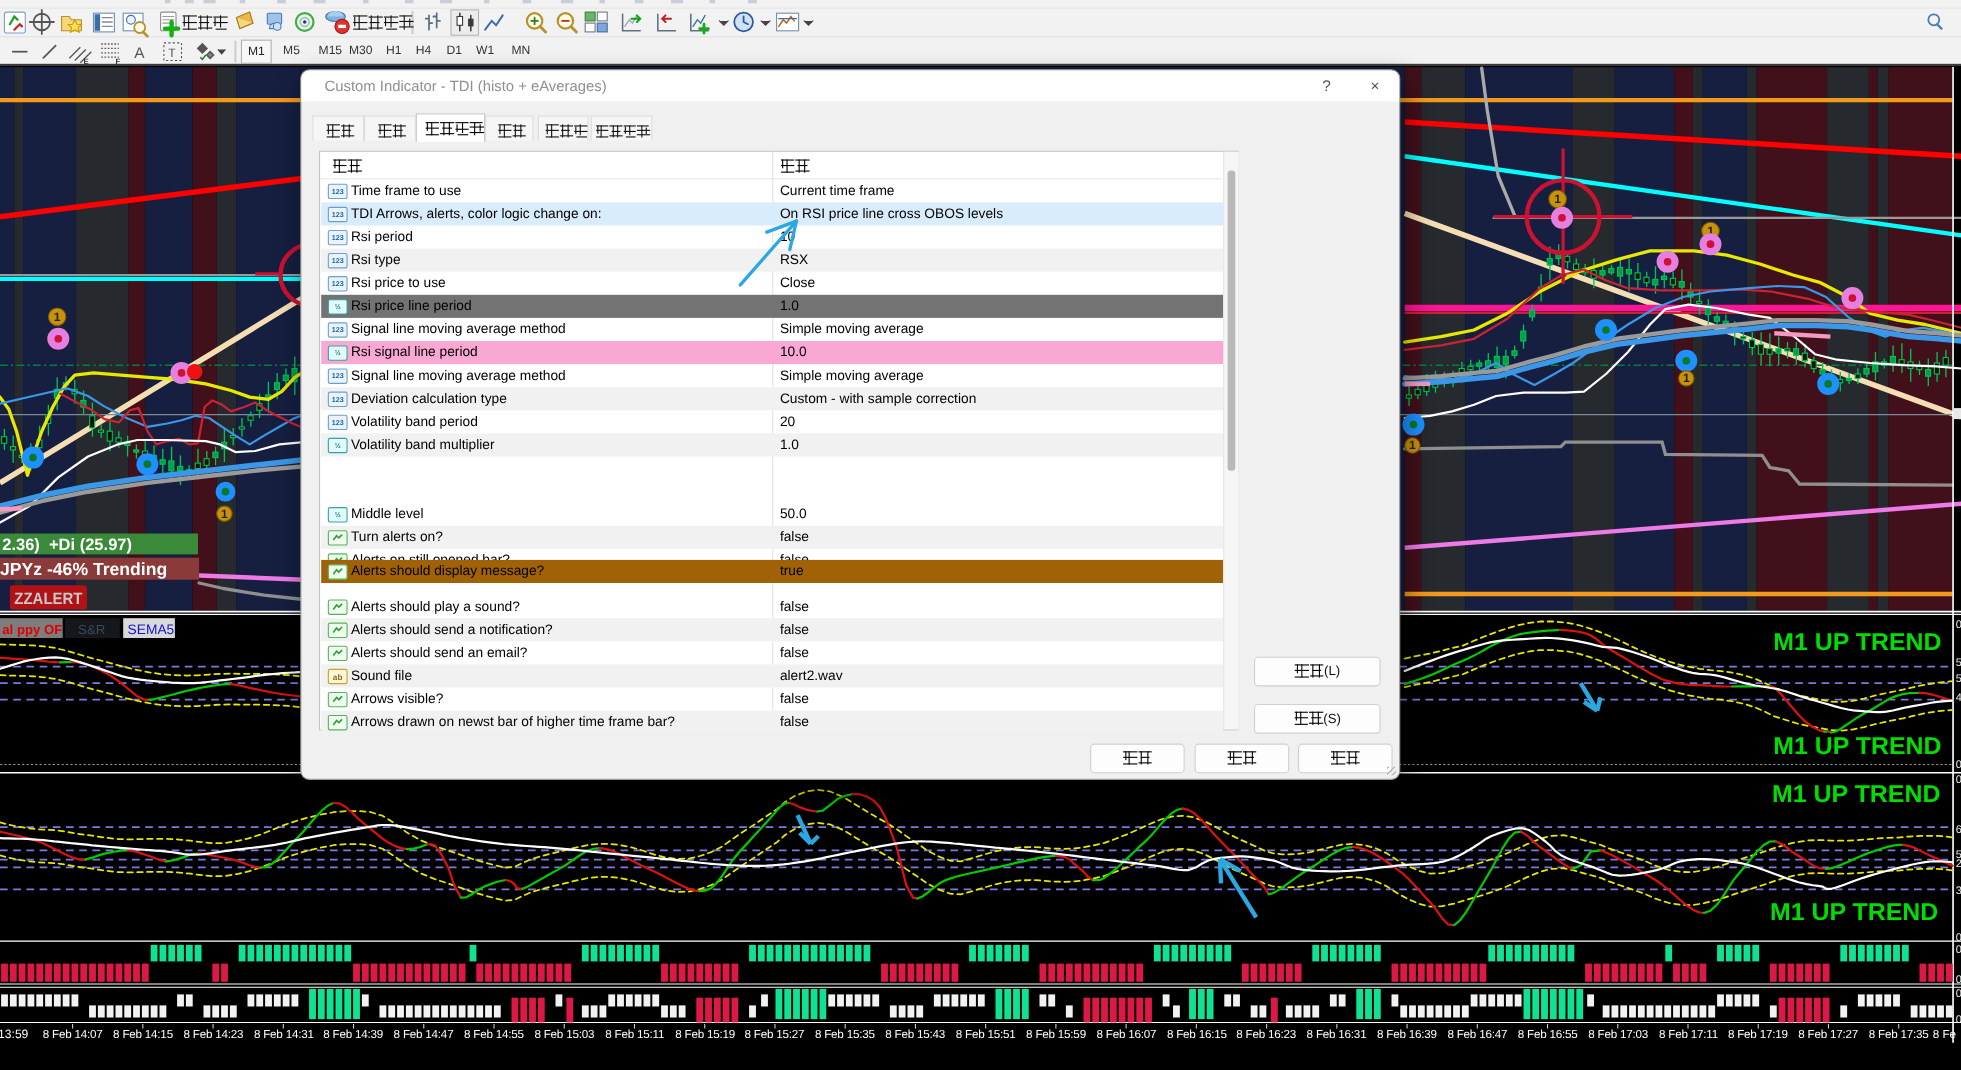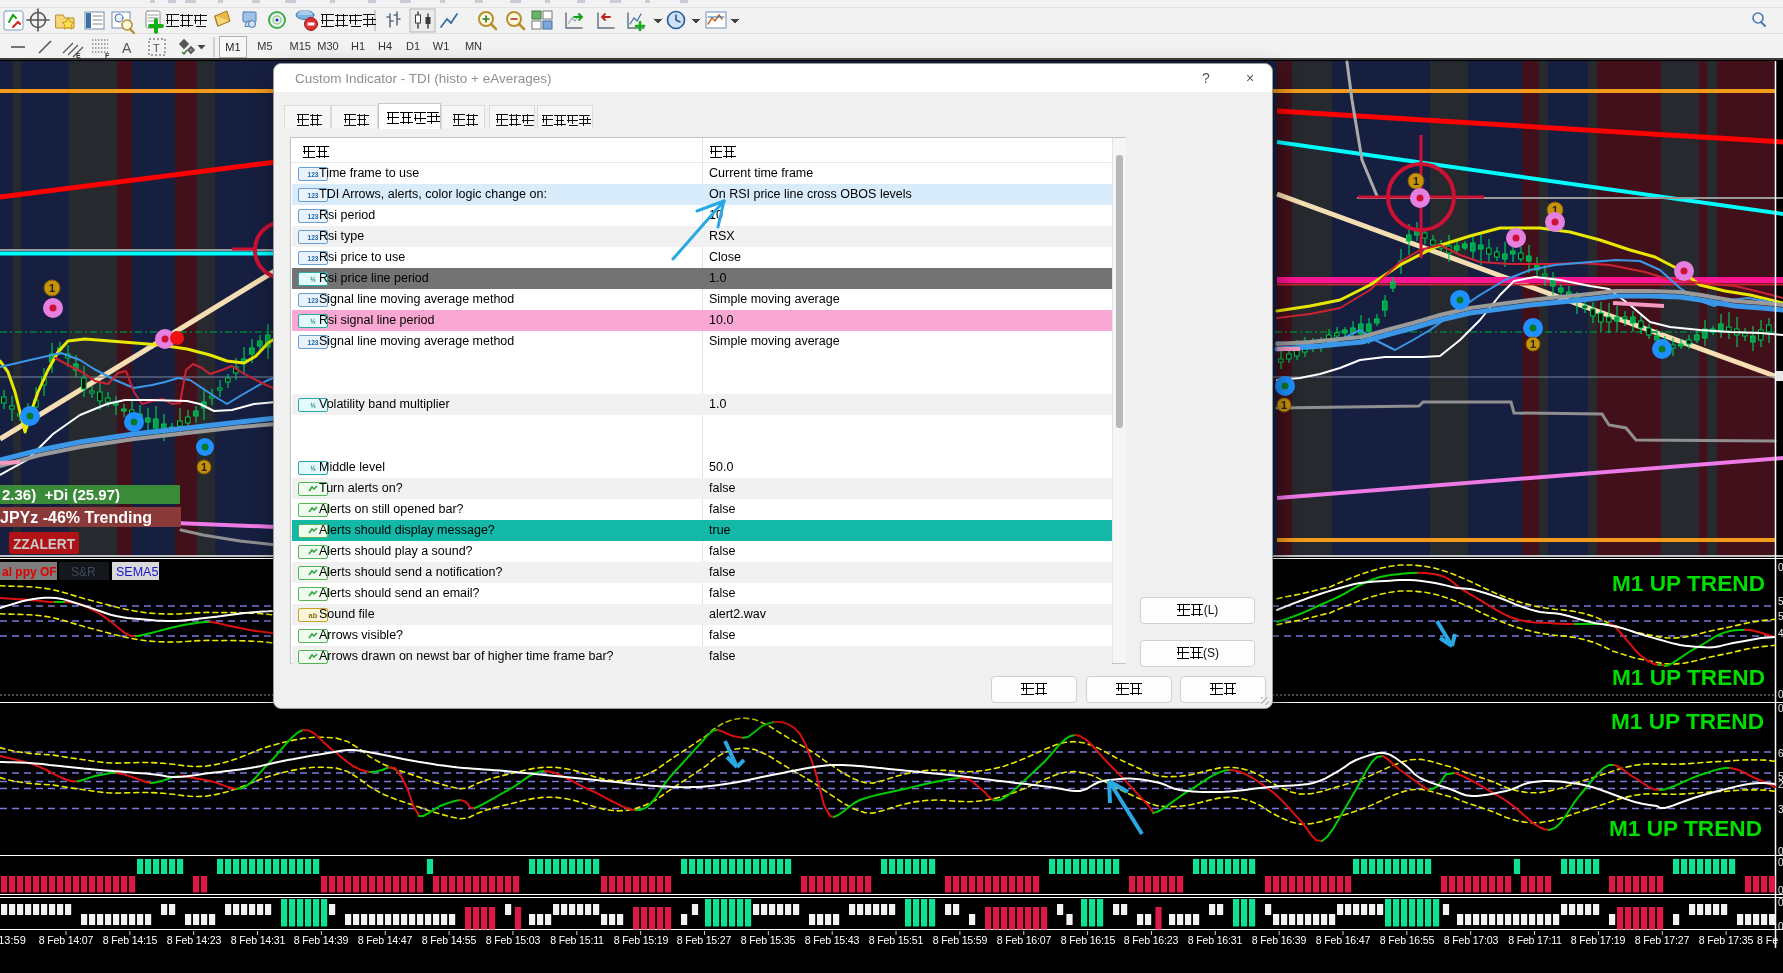--- a/index.html
+++ b/index.html
@@ -12,21 +12,21 @@
 i.k2{background-size:100% 1.3px,100% 1.3px,80% 1.3px,1.3px 85%,1.3px 60%;background-position:0 5%,0 55%,100% 100%,55% 15%,10% 40%}
 i.k3{background-size:90% 1.3px,100% 1.3px,100% 1.3px,1.3px 100%,1.3px 55%;background-position:0 0,0 40%,0 88%,38% 0,80% 45%}
 .tb{position:absolute;left:0;width:1783px;background:#f2f2f2}
 #dlg{position:absolute;left:273px;top:63px;width:1000px;height:646px;background:#f0f0f0;border:1px solid #9a9a9a;border-radius:8px;box-shadow:4px 10px 26px rgba(0,0,0,.45)}
 #dlgtitle{position:absolute;left:0;top:0;width:998px;height:29px;background:#fff;border-radius:8px 8px 0 0;border-bottom:1px solid #f0f0f0}
 .tab{position:absolute;top:41px;height:23px;background:#f6f6f6;border:1px solid #dcdcdc;border-bottom:none;white-space:nowrap;padding-top:4px}
 #tbl{position:absolute;left:16px;top:73px;width:836px;height:527px;background:#fff;border:1px solid #c3c3c3}
 .row{position:absolute;left:1px;width:820px;height:21px}
 .rl{position:absolute;left:27px;top:3px;font-size:12.5px;color:#000;white-space:nowrap}
 .rv{position:absolute;left:417px;top:3px;font-size:12.5px;color:#000;white-space:nowrap}
-.ric{position:absolute;left:6px;top:3.5px;width:30px;height:14px;border-radius:2px;font-size:6.5px;font-weight:bold;text-align:center;line-height:14px}
+.ric{position:absolute;left:6px;top:3.5px;width:18px;height:14px;border-radius:2px;font-size:6.5px;font-weight:bold;text-align:center;line-height:14px}
 .btn{position:absolute;background:#fdfdfd;border:1px solid #d0d0d0;border-radius:4px;text-align:center;font-size:12px;color:#111;padding-top:5px;height:27px}
 #tabbar{position:absolute;left:0;top:948px;width:1783px;height:25px;background:#f0f0f0;border-top:1px solid #555}
 .btab{position:absolute;top:0;font-size:12px;color:#6e6e6e;padding-top:5px;white-space:nowrap}
 </style></head>
 <body>
 <div id="stage">
 <svg class="abs" style="left:0;top:0" width="1783" height="973">
 <rect x="0" y="60" width="1783" height="913" fill="#000"></rect>
 <rect x="0" y="61" width="13" height="495" fill="#161f40"></rect>
 <rect x="13" y="61" width="8" height="495" fill="#26292e"></rect>
@@ -1061,20 +1061,30 @@
         <div class="row" style="top:172px;background:#f9a8d4">
           <span class="ric" style="background:#e4fafa;border:1px solid #2aa7a7;color:#0e7f7f">½</span>
           <span class="rl">Rsi signal line period</span>
           <span class="rv">10.0</span>
         </div>
         <div class="row" style="top:193px;background:transparent">
           <span class="ric" style="background:#eaf3fc;border:1px solid #6aa0cf;color:#1c66a8">123</span>
           <span class="rl">Signal line moving average method</span>
           <span class="rv">Simple moving average</span>
         </div>
+        <div class="row" style="top:214px;background:#f1f1f1">
+          <span class="ric" style="background:#eaf3fc;border:1px solid #6aa0cf;color:#1c66a8">123</span>
+          <span class="rl">Deviation calculation type</span>
+          <span class="rv">Custom - with sample correction</span>
+        </div>
+        <div class="row" style="top:235px;background:transparent">
+          <span class="ric" style="background:#eaf3fc;border:1px solid #6aa0cf;color:#1c66a8">123</span>
+          <span class="rl">Volatility band period</span>
+          <span class="rv">20</span>
+        </div>
         <div class="row" style="top:256px;background:#f1f1f1">
           <span class="ric" style="background:#e4fafa;border:1px solid #2aa7a7;color:#0e7f7f">½</span>
           <span class="rl">Volatility band multiplier</span>
           <span class="rv">1.0</span>
         </div>
         <div class="row" style="top:319px;background:transparent">
           <span class="ric" style="background:#e4fafa;border:1px solid #2aa7a7;color:#0e7f7f">½</span>
           <span class="rl">Middle level</span>
           <span class="rv">50.0</span>
         </div>
@@ -1085,21 +1095,21 @@
           <span class="rl">Turn alerts on?</span>
           <span class="rv">false</span>
         </div>
         <div class="row" style="top:361px;background:transparent">
           <span class="ric" style="background:#eefbee;border:1px solid #53b556"><svg width="12" height="12">
               <polyline points="2,8 5,4 7,6 10,3" fill="none" stroke="#2ea03a" stroke-width="1.5"></polyline>
             </svg></span>
           <span class="rl">Alerts on still opened bar?</span>
           <span class="rv">false</span>
         </div>
-        <div class="row" style="top:382px;background:#14b8a6">
+        <div class="row" style="top:371px;background:#a16207">
           <span class="ric" style="background:#eefbee;border:1px solid #53b556"><svg width="12" height="12">
               <polyline points="2,8 5,4 7,6 10,3" fill="none" stroke="#2ea03a" stroke-width="1.5"></polyline>
             </svg></span>
           <span class="rl">Alerts should display message?</span>
           <span class="rv">true</span>
         </div>
         <div class="row" style="top:403px;background:transparent">
           <span class="ric" style="background:#eefbee;border:1px solid #53b556"><svg width="12" height="12">
               <polyline points="2,8 5,4 7,6 10,3" fill="none" stroke="#2ea03a" stroke-width="1.5"></polyline>
             </svg></span>

